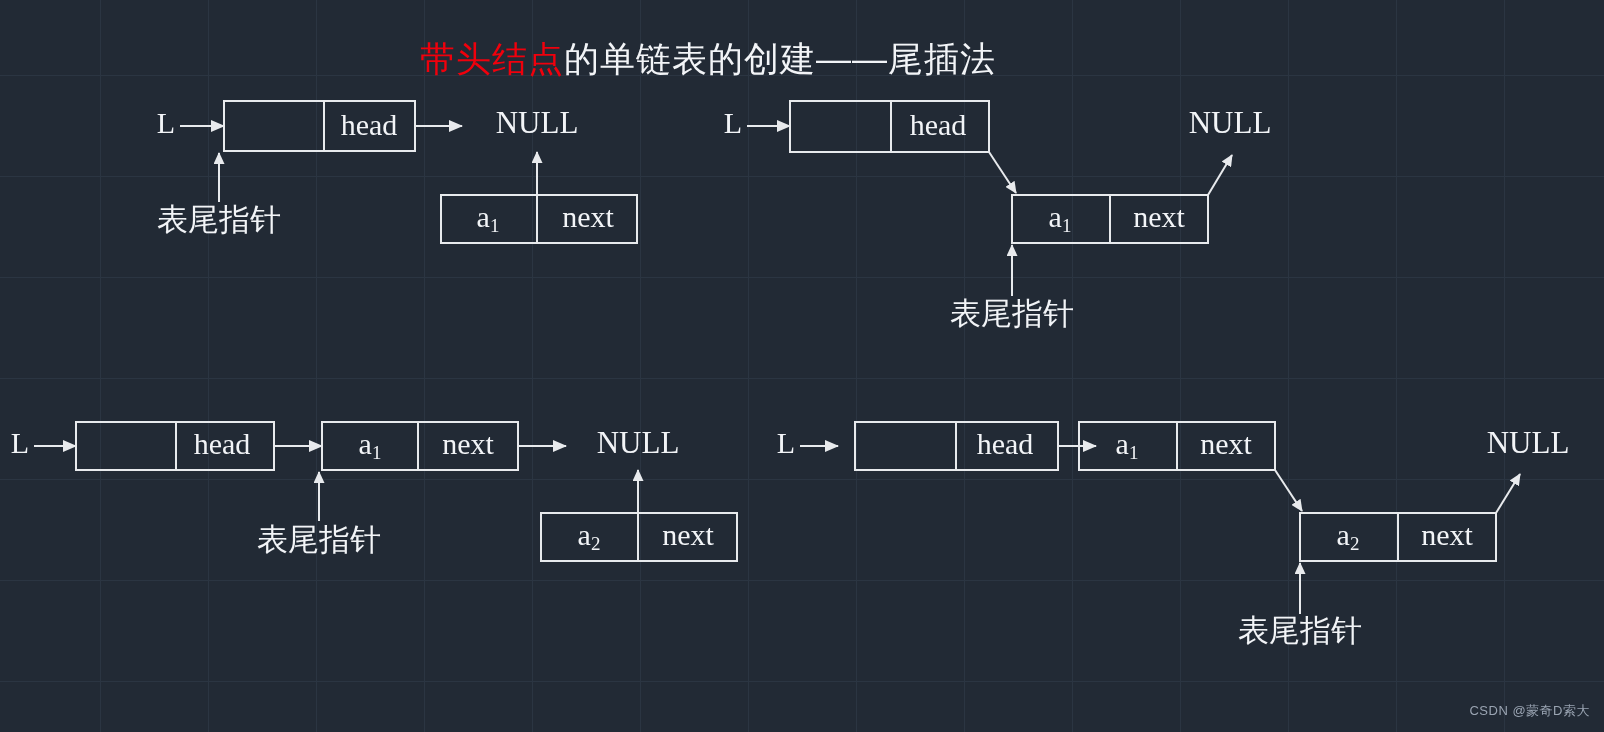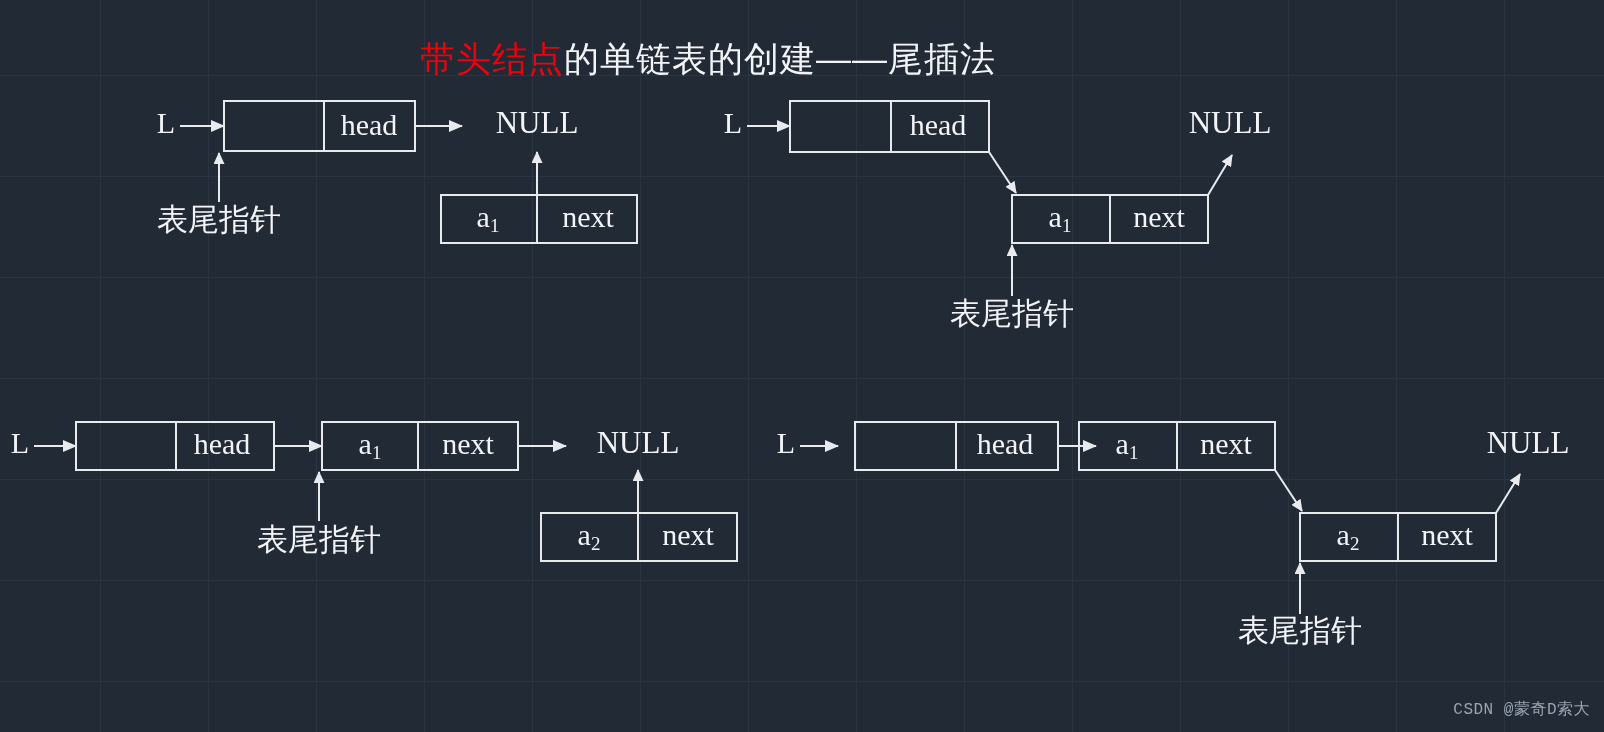--- a/index.html
+++ b/index.html
@@ -93,22 +93,22 @@
     letter-spacing: 1px;
     white-space: nowrap;
   }
   .title-red { color: #f0000c; }
   .title-white { color: #f2f4f7; }
   .watermark {
     position: absolute;
     right: 14px;
     bottom: 12px;
     color: #9aa4b2;
-    font-family: Liberation Mono, monospace;
-    font-size: 16px;
+    font-family: Liberation Sans, sans-serif;
+    font-size: 13px;
     letter-spacing: 0.5px;
   }
 </style>
 </head>
 <body>
 
 <div id="stage">
 
   <div class="title-wrap">
     <span class="title-inner">

